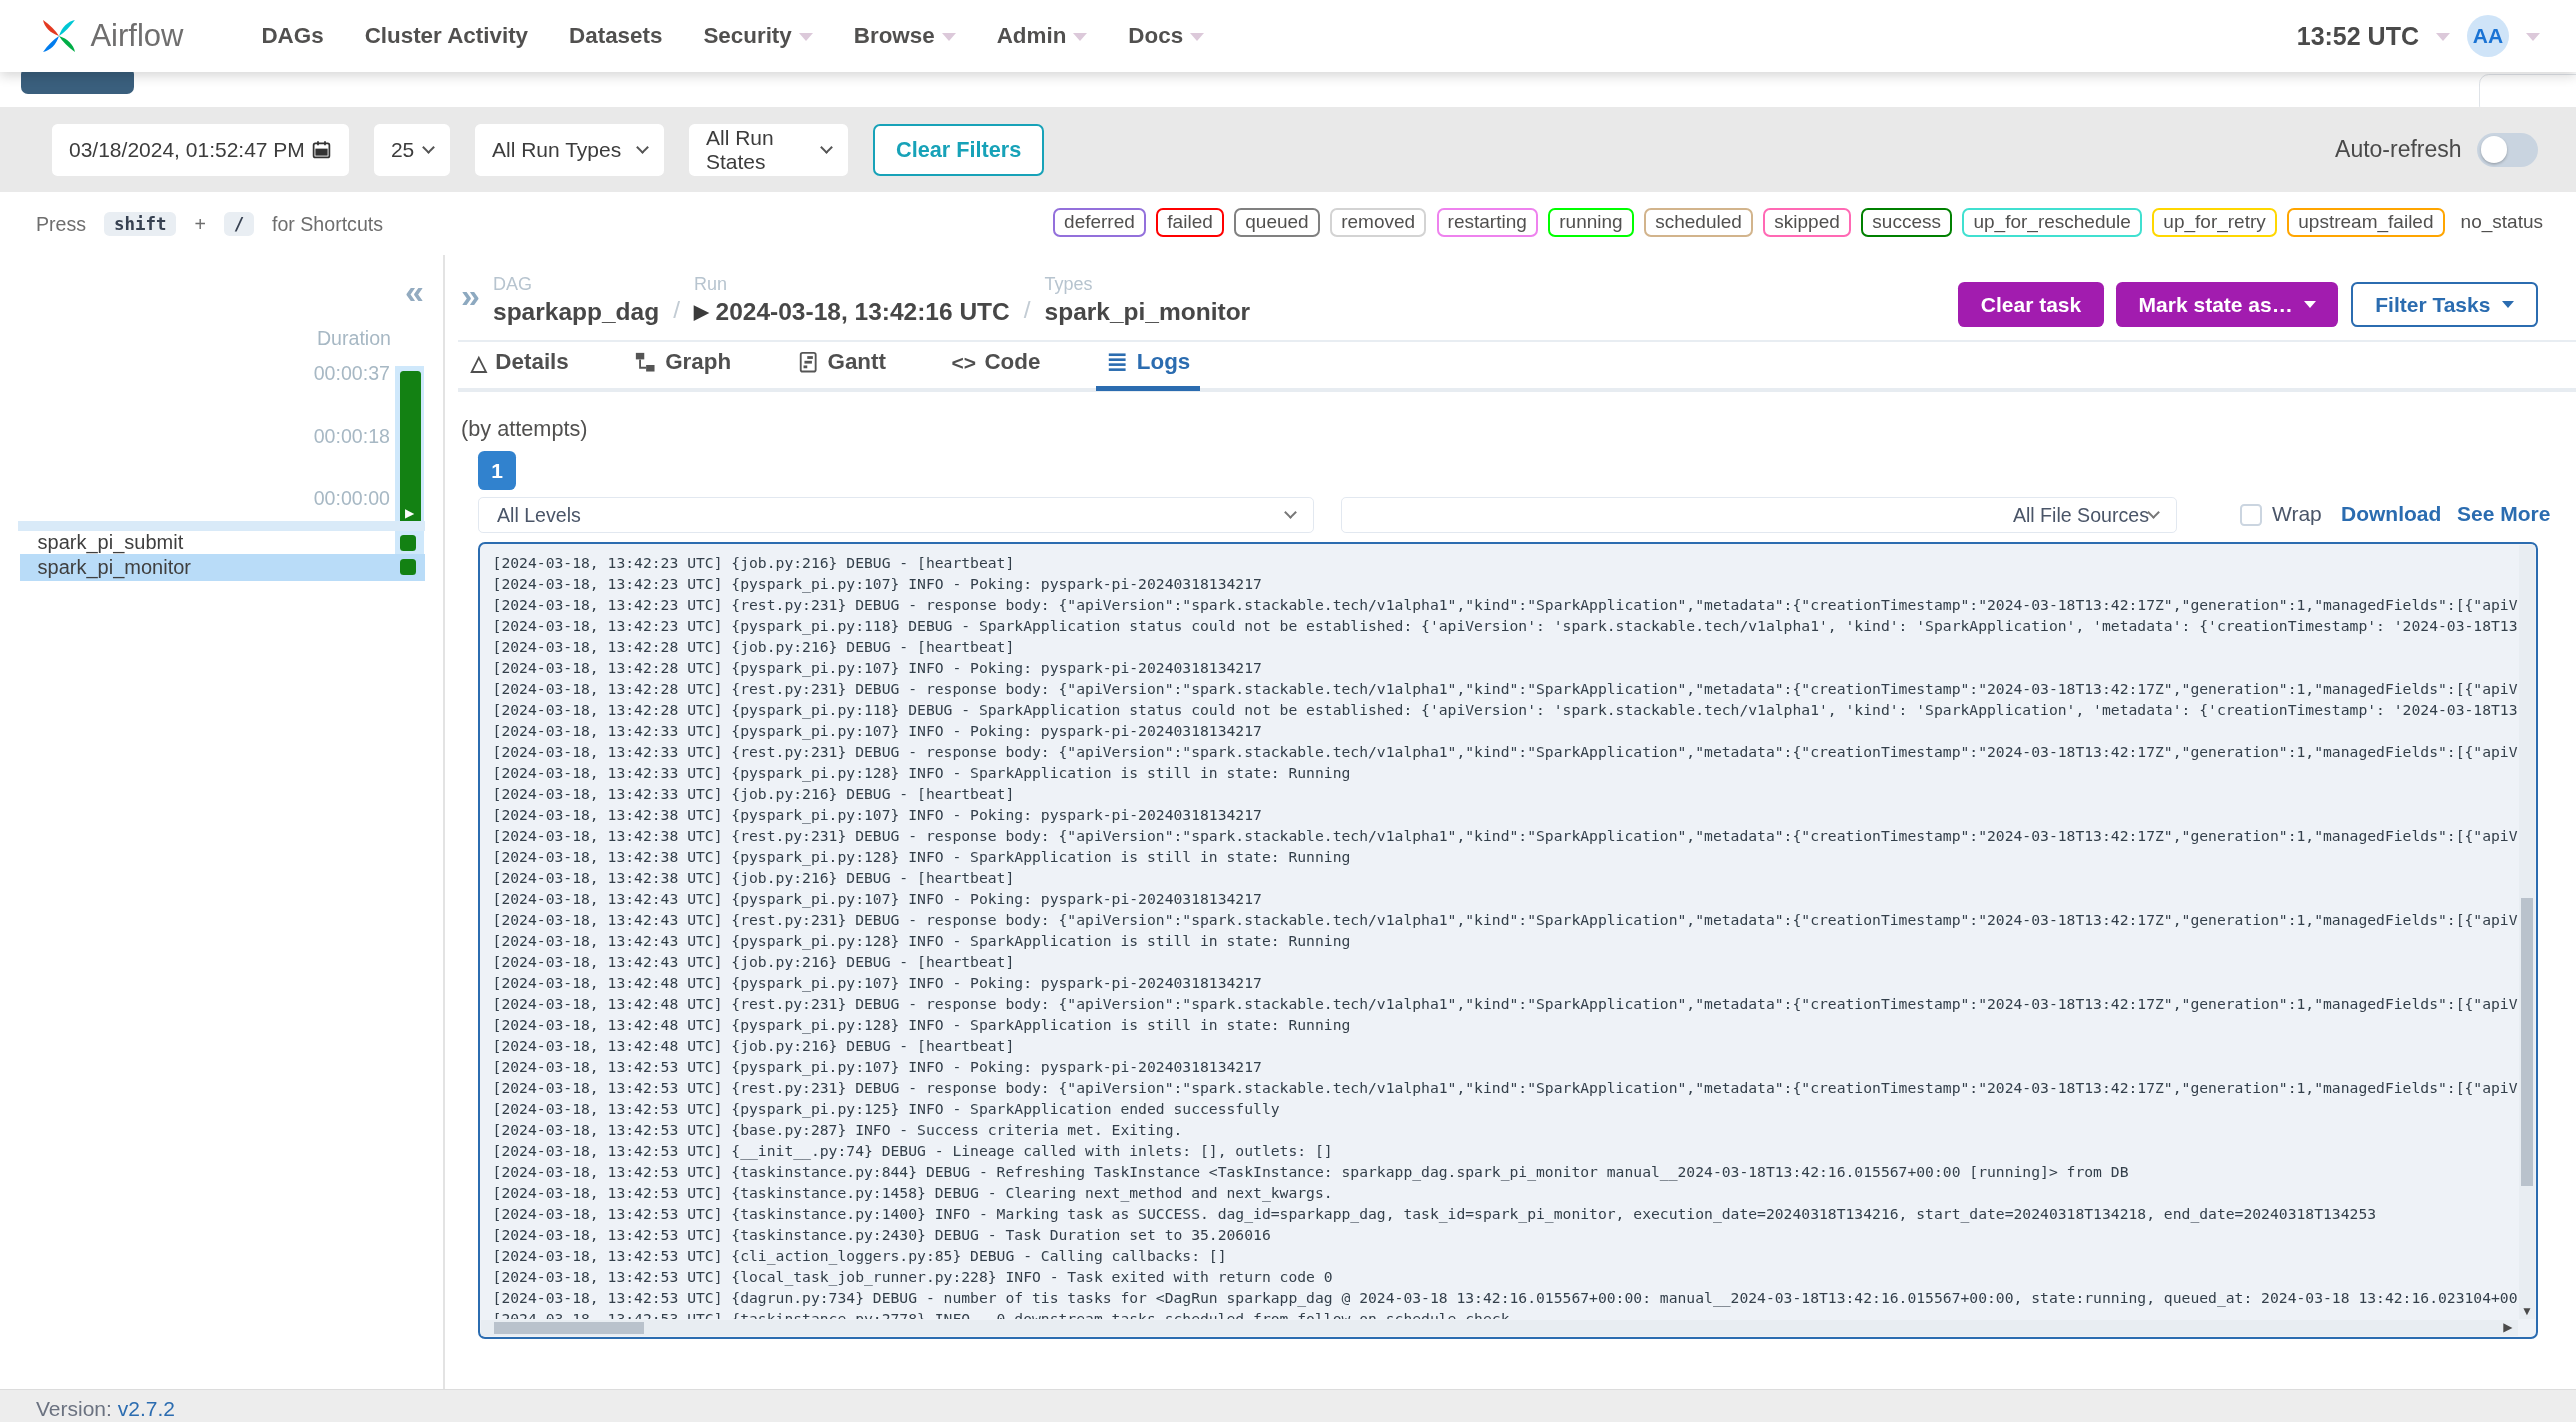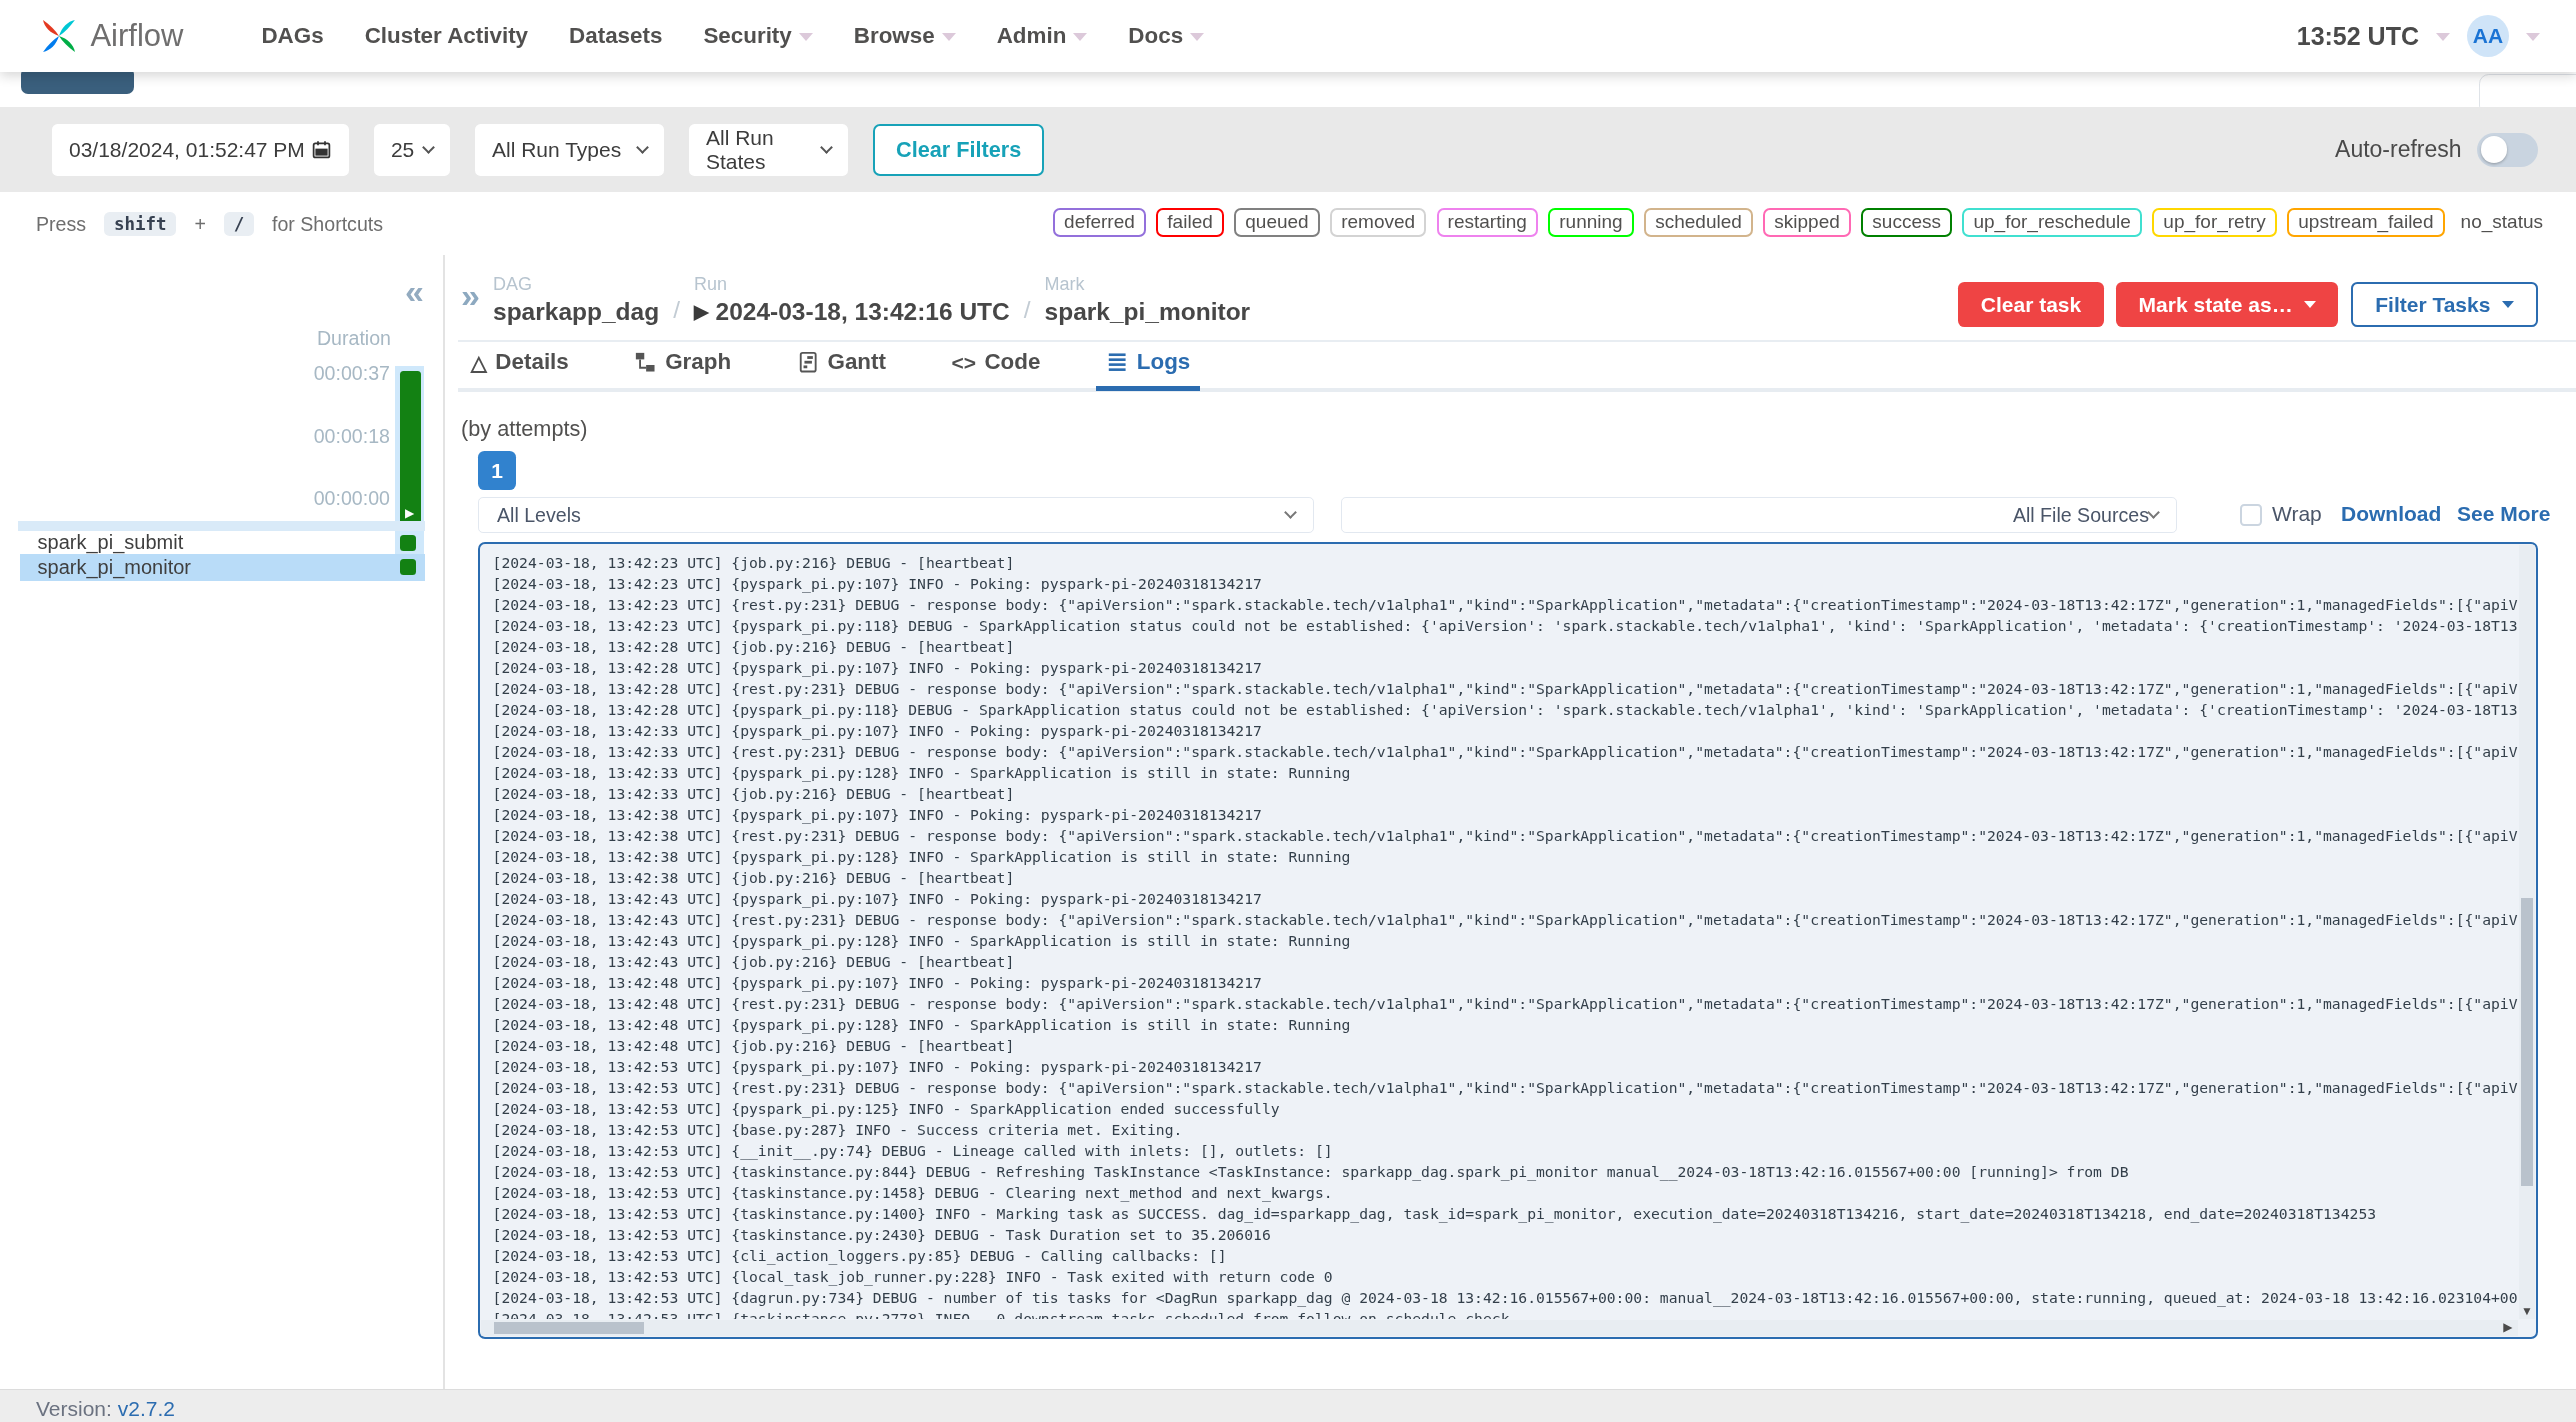--- a/index.html
+++ b/index.html
@@ -77,21 +77,21 @@
   #bc-chevrons { position:absolute; left:461px; top:278px; font-size:34px; font-weight:bold; color:#8da9c0; cursor:pointer; line-height:1; }
   #breadcrumb { position:absolute; left:493px; top:274px; display:flex; align-items:flex-end; gap:14px; }
   .crumb { display:flex; flex-direction:column; }
   .crumb-label { font-size:18px; color:#b7c4cf; margin-bottom:2.8px; }
   .crumb-value { font-size:24.5px; font-weight:bold; color:#474747; display:flex; align-items:center; gap:7px; }
   .crumb-sep { font-size:24.5px; color:#c3ccd4; padding-bottom:1.4px; }
   .play-glyph { font-size:19px; color:#3b3b3b; }
   #actions { position:absolute; top:282px; right:38px; display:flex; gap:12.6px; }
   .btn { height:45px; border-radius:6.3px; display:flex; align-items:center; justify-content:center;
     font-size:21px; font-weight:bold; cursor:pointer; padding:0 22.4px; }
-  .btn-solid { background:#ef4444; color:#fff; }
+  .btn-solid { background:#a21caf; color:#fff; }
   .btn-outline { background:#fff; color:#2b6cb0; border:2.1px solid #2b6cb0; }
   .btn .caret-w { width:0; height:0; border-left:6.3px solid transparent; border-right:6.3px solid transparent;
     border-top:7.7px solid #fff; margin-left:11.2px; }
   .btn .caret-b { width:0; height:0; border-left:6.3px solid transparent; border-right:6.3px solid transparent;
     border-top:7.7px solid #2b6cb0; margin-left:11.2px; }
   #crumb-divider { position:absolute; left:458px; top:340px; width:2118px; height:2.1px; background:#e8edf2; }
 
   
   #tabs { position:absolute; left:461px; top:349px; display:flex; gap:46px; }
   #tabstrip-line { position:absolute; left:458px; top:388px; width:2118px; height:3.5px; background:#e7ecf1; }
@@ -301,21 +301,21 @@
     <span class="crumb-sep">/</span>
     <div class="crumb">
       <span class="crumb-label">Run</span>
       <span class="crumb-value">
         <span class="play-glyph">▶</span>
         <span>2024-03-18, 13:42:16 UTC</span>
       </span>
     </div>
     <span class="crumb-sep">/</span>
     <div class="crumb">
-      <span class="crumb-label">Mark</span>
+      <span class="crumb-label">Types</span>
       <span class="crumb-value">spark_pi_monitor</span>
     </div>
   </div>
 
   <div id="actions">
     <div class="btn btn-solid">
       <span>Clear task</span>
     </div>
     <div class="btn btn-solid">
       <span>Mark state as…</span>

